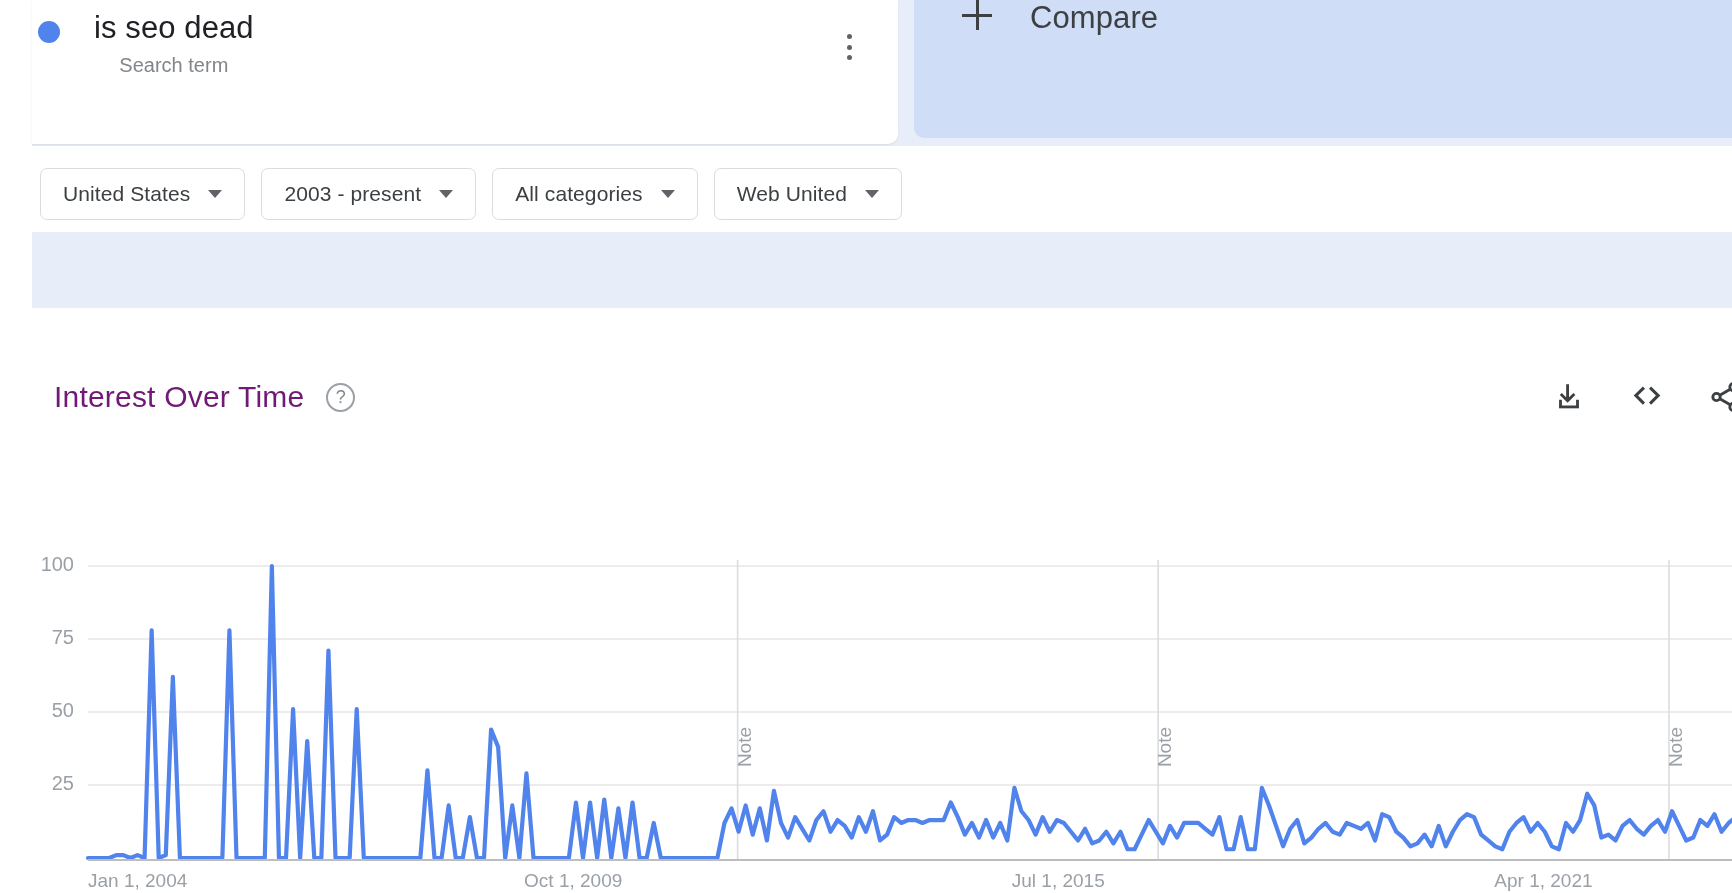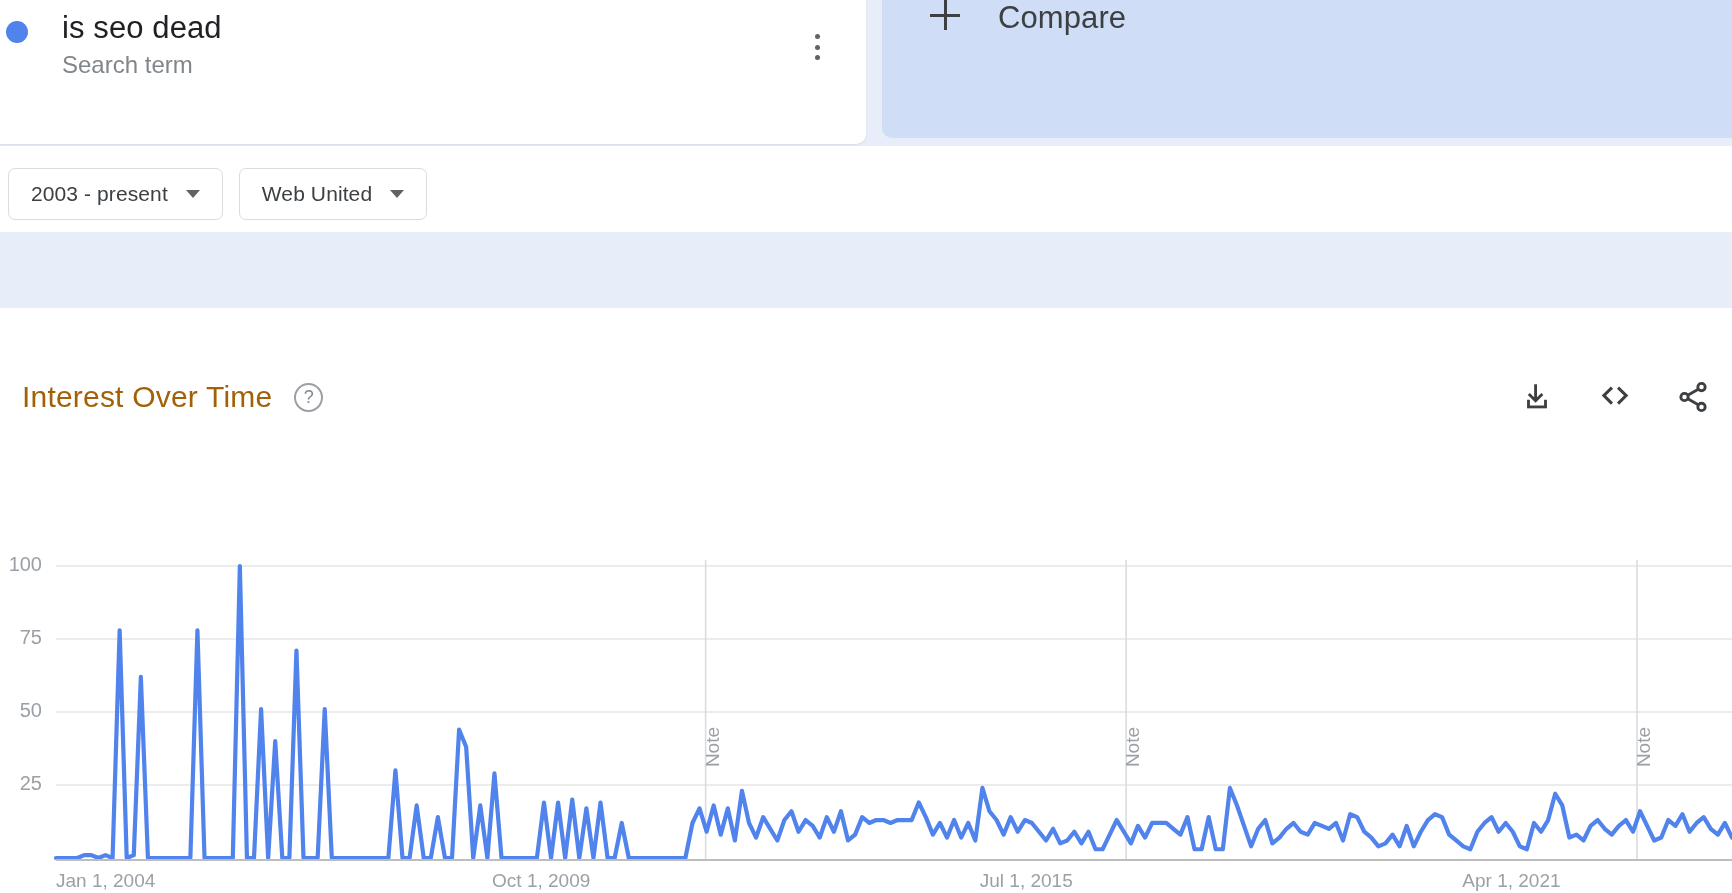--- a/index.html
+++ b/index.html
@@ -4,21 +4,21 @@
 <title>Google Trends — Interest Over Time</title>
 <style>
   * { box-sizing: border-box; }
   html, body {
     margin: 0; padding: 0;
     width: 1732px; height: 893px;
     background: #ffffff;
     font-family: "Liberation Sans", sans-serif;
     overflow: hidden;
   }
-  #root { position: relative; width: 1584px; height: 893px; background: #ffffff; }
+  #root { position: relative; width: 1584px; height: 893px; background: #ffffff; margin-left: 32px; }
 
   
   .topbar {
     position: absolute; left: 0; top: 0;
     width: 1732px; height: 146px;
     background: #e8eef9;
   }
   .term-card {
     position: absolute; left: 0; top: 0;
     width: 866px; height: 144px;
@@ -33,22 +33,22 @@
     background: #5183ec;
     margin: 21px 0 0 6px;
     flex: 0 0 auto;
   }
   .term-text { margin-left: 34px; margin-top: 8px; }
   .term-title {
     font-size: 31px; color: #202124; font-weight: 400;
     letter-spacing: .1px; line-height: 40px; white-space: nowrap;
   }
   .term-sub {
-    font-size: 24px; color: #80868b; font-weight: 400;
-    line-height: 28px; margin-top: 3px;
+    font-size: 20px; color: #80868b; font-weight: 400;
+    line-height: 28px; margin-top: 3px; text-align: center;
   }
   .kebab {
     position: absolute; right: 36px; top: 30px;
     width: 26px; height: 34px;
     display: flex; flex-direction: column; align-items: center;
     justify-content: space-between; padding: 4px 0;
     cursor: pointer;
   }
   .kebab i {
     display: block; width: 5px; height: 5px; border-radius: 50%;
@@ -115,21 +115,21 @@
   .panel {
     position: absolute; left: 0; top: 308px;
     width: 1732px; height: 585px;
     background: #ffffff;
   }
   .panel-header {
     position: absolute; left: 22px; top: 72px;
     display: flex; align-items: center;
   }
   .panel-title {
-    font-size: 30px; color: #a16207; font-weight: 400; letter-spacing: .2px;
+    font-size: 30px; color: #701a75; font-weight: 400; letter-spacing: .2px;
   }
   .help-icon {
     margin-left: 22px;
     width: 29px; height: 29px; border-radius: 50%;
     border: 2px solid #9aa0a6;
     color: #80868b; font-size: 18px;
     display: flex; align-items: center; justify-content: center;
     cursor: pointer; line-height: 1;
   }
   .panel-actions {
@@ -187,26 +187,34 @@
 
     <div class="compare-card">
       <span class="plus-icon"></span>
       <span class="compare-label">Compare</span>
     </div>
   </div>
 
   <div class="filters-wrap">
     <div class="filters">
 
+      <div class="chip">
+        <span class="chip-label">United States</span>
+        <span class="caret"></span>
+      </div>
 
       <div class="chip">
         <span class="chip-label">2003 - present</span>
         <span class="caret"></span>
       </div>
 
+      <div class="chip">
+        <span class="chip-label">All categories</span>
+        <span class="caret"></span>
+      </div>
 
       <div class="chip">
         <span class="chip-label">Web United</span>
         <span class="caret"></span>
       </div>
 
     </div>
   </div>
 
   <div class="band"></div>

